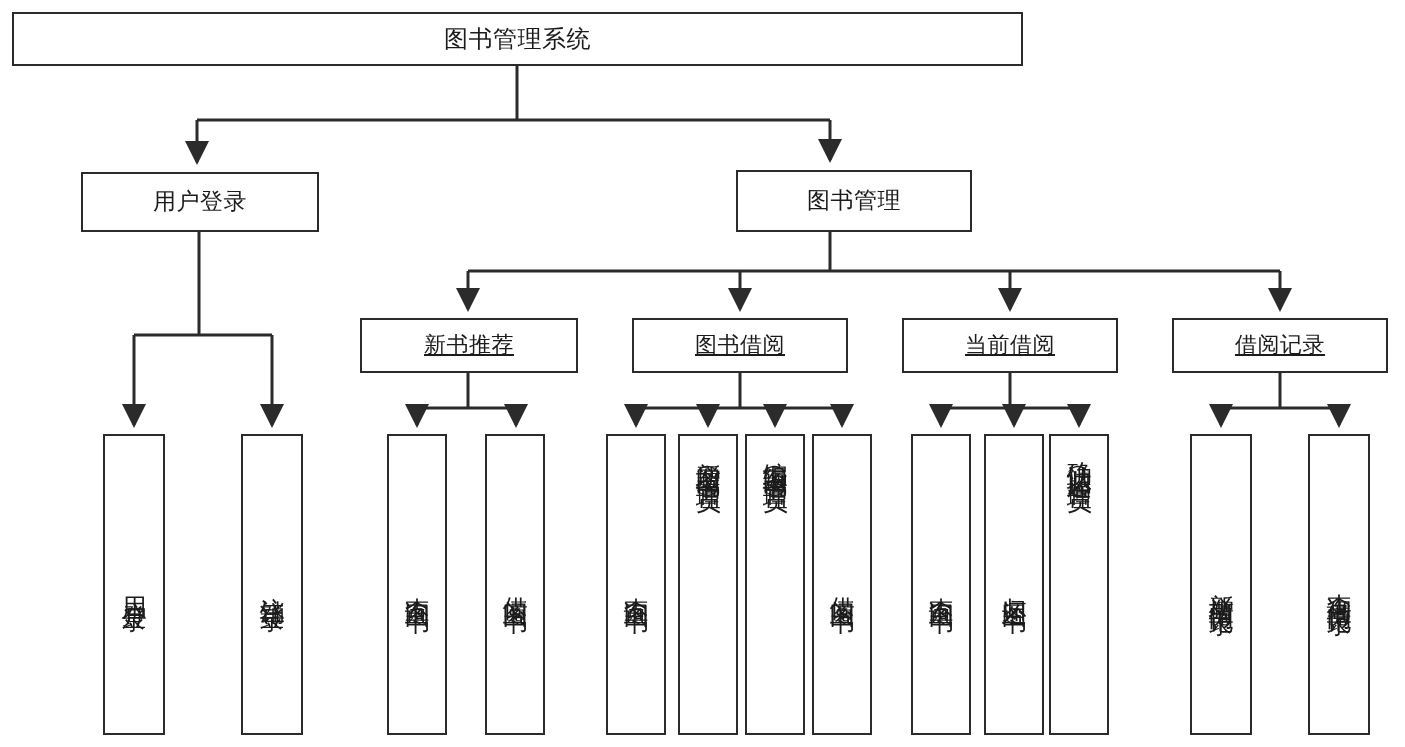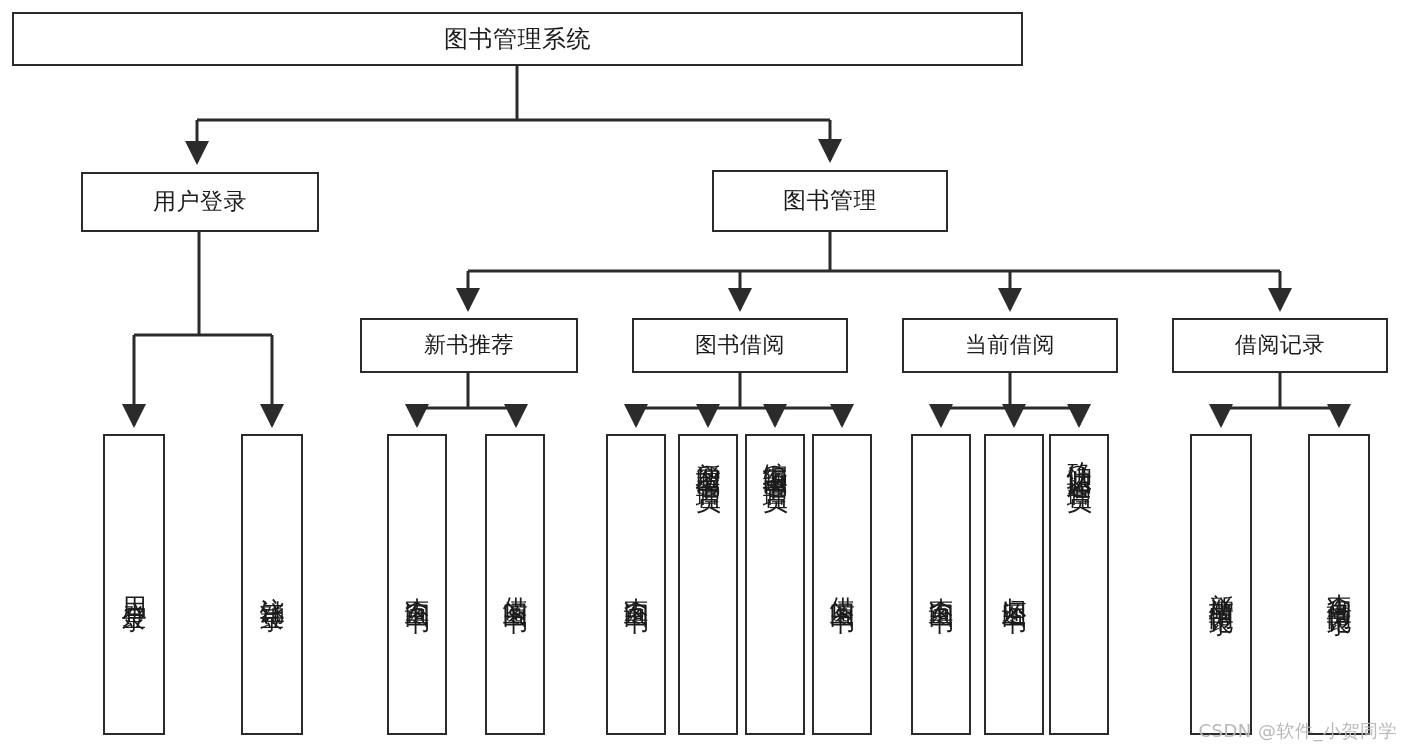--- a/index.html
+++ b/index.html
@@ -36,21 +36,21 @@
   }
   .box-label {
     font-size: 23px;
     line-height: 1.1;
     letter-spacing: 0.5px;
     white-space: nowrap;
     color: #1b1b1b;
   }
   .box.root .box-label { font-size: 24px; }
   .box.level2 .box-label { font-size: 23px; }
-  .box.level3 .box-label { font-size: 22px; }
+  .box.level3 .box-label { font-size: 22px; text-decoration: underline; }
 
   .box.leaf {
     align-items: center;
     justify-content: center;
   }
   .box.leaf.top-aligned {
     align-items: flex-start;
     padding-top: 6px;
   }
   .leaf-label {
@@ -128,21 +128,21 @@
     </g>
   </svg>
 
   <div class="box root" style="left:12px; top:12px; width:1011px; height:54px;">
     <span class="box-label">图书管理系统</span>
   </div>
 
   <div class="box level2" style="left:81px; top:172px; width:238px; height:60px;">
     <span class="box-label">用户登录</span>
   </div>
-  <div class="box level2" style="left:712px; top:170px; width:236px; height:62px;">
+  <div class="box level2" style="left:736px; top:170px; width:236px; height:62px;">
     <span class="box-label">图书管理</span>
   </div>
 
   <div class="box level3" style="left:360px; top:318px; width:218px; height:55px;">
     <span class="box-label">新书推荐</span>
   </div>
   <div class="box level3" style="left:902px; top:318px; width:216px; height:55px;">
     <span class="box-label">当前借阅</span>
   </div>
   <div class="box level3" style="left:632px; top:318px; width:216px; height:55px;">
@@ -187,14 +187,13 @@
         <span class="leaf-label">确认归还（管理员）</span>
       </div>
       <div class="box leaf" style="left: 1190px; top: 434px; width: 62px; height: 301px;">
         <span class="leaf-label">新增借阅记录</span>
       </div>
       <div class="box leaf" style="left: 1308px; top: 434px; width: 62px; height: 301px;">
         <span class="leaf-label">查询借阅记录</span>
       </div>
     </div>
 
-  <div class="watermark">CSDN @软件_小贺同学</div>
 </div>
 
 </body></html>

